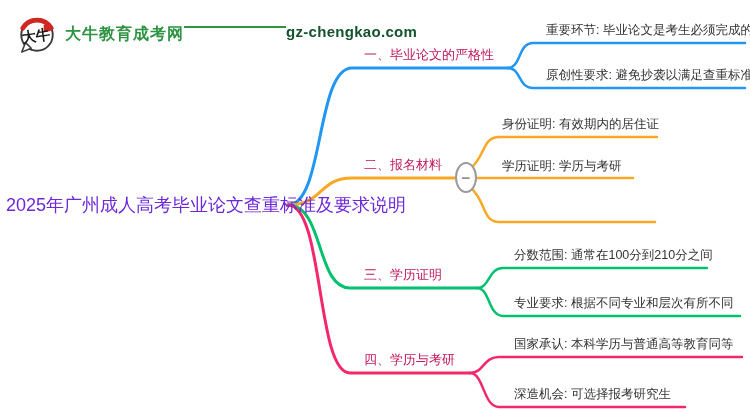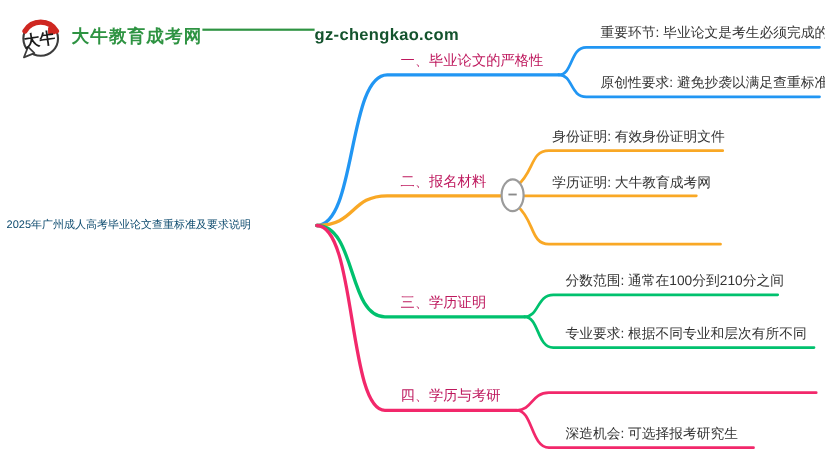--- a/index.html
+++ b/index.html
@@ -2,21 +2,21 @@
 <html><head>
 <meta charset="utf-8">
 <style>
   html,body{margin:0;padding:0;}
   .canvas{
     position:relative;width:750px;height:410px;background:#ffffff;
     overflow:hidden;font-family:"Liberation Sans",sans-serif;
   }
   .lines{position:absolute;left:0;top:0;}
   .node{position:absolute;white-space:nowrap;color:#333;line-height:18px;}
-  .topic{font-size:10px;color:#0c4a6e;}
+  .topic{font-size:18px;color:#6d28d9;}
   .b-label{font-size:13px;color:#be185d;}
   .s-label{font-size:12.5px;color:#333;}
   .logo{position:absolute;left:16px;top:12px;display:flex;align-items:center;}
   .logo-icon{width:42px;height:44px;}
   .logo-text{margin-left:7px;display:flex;flex-direction:row;}
   .logo-name{font-size:16px;font-weight:bold;color:#2e9342;letter-spacing:1px;line-height:18px;}
   .logo-sep{height:2px;background:#2e9342;margin:1px 0 2px 0;width:102px;}
   .logo-domain{font-size:15px;font-weight:bold;color:#14532d;letter-spacing:0.3px;line-height:13px;text-align:center;}
   .collapse-btn{
     position:absolute;left:455px;top:162px;width:22px;height:31px;
@@ -70,23 +70,24 @@
   <div class="node topic" style="left:6px;top:196px">2025年广州成人高考毕业论文查重标准及要求说明</div>
 
   <div class="node b-label" style="left:364px;top:46px">一、毕业论文的严格性</div>
   <div class="node s-label" style="left:546px;top:21px">重要环节: 毕业论文是考生必须完成的</div>
   <div class="node s-label" style="left:546px;top:66px">原创性要求: 避免抄袭以满足查重标准</div>
 
   <div class="node b-label" style="left:364px;top:156px">二、报名材料</div>
   <div class="collapse-btn">
     <span>−</span>
   </div>
-  <div class="node s-label" style="left:502px;top:115px">身份证明: 有效身份证明文件</div>
-  <div class="node s-label" style="left:502px;top:157px">学历证明: 大牛教育成考网</div>
+  <div class="node s-label" style="left:502px;top:115px">身份证明: 有效期内的居住证</div>
+  <div class="node s-label" style="left:502px;top:157px">学历证明: 学历与考研</div>
 
   <div class="node b-label" style="left:364px;top:266px">三、学历证明</div>
   <div class="node s-label" style="left:514px;top:246px">分数范围: 通常在100分到210分之间</div>
   <div class="node s-label" style="left:514px;top:294px">专业要求: 根据不同专业和层次有所不同</div>
 
   <div class="node b-label" style="left:364px;top:351px">四、学历与考研</div>
+  <div class="node s-label" style="left:514px;top:335px">国家承认: 本科学历与普通高等教育同等</div>
   <div class="node s-label" style="left:514px;top:385px">深造机会: 可选择报考研究生</div>
 
 </div>
 
 </body></html>

